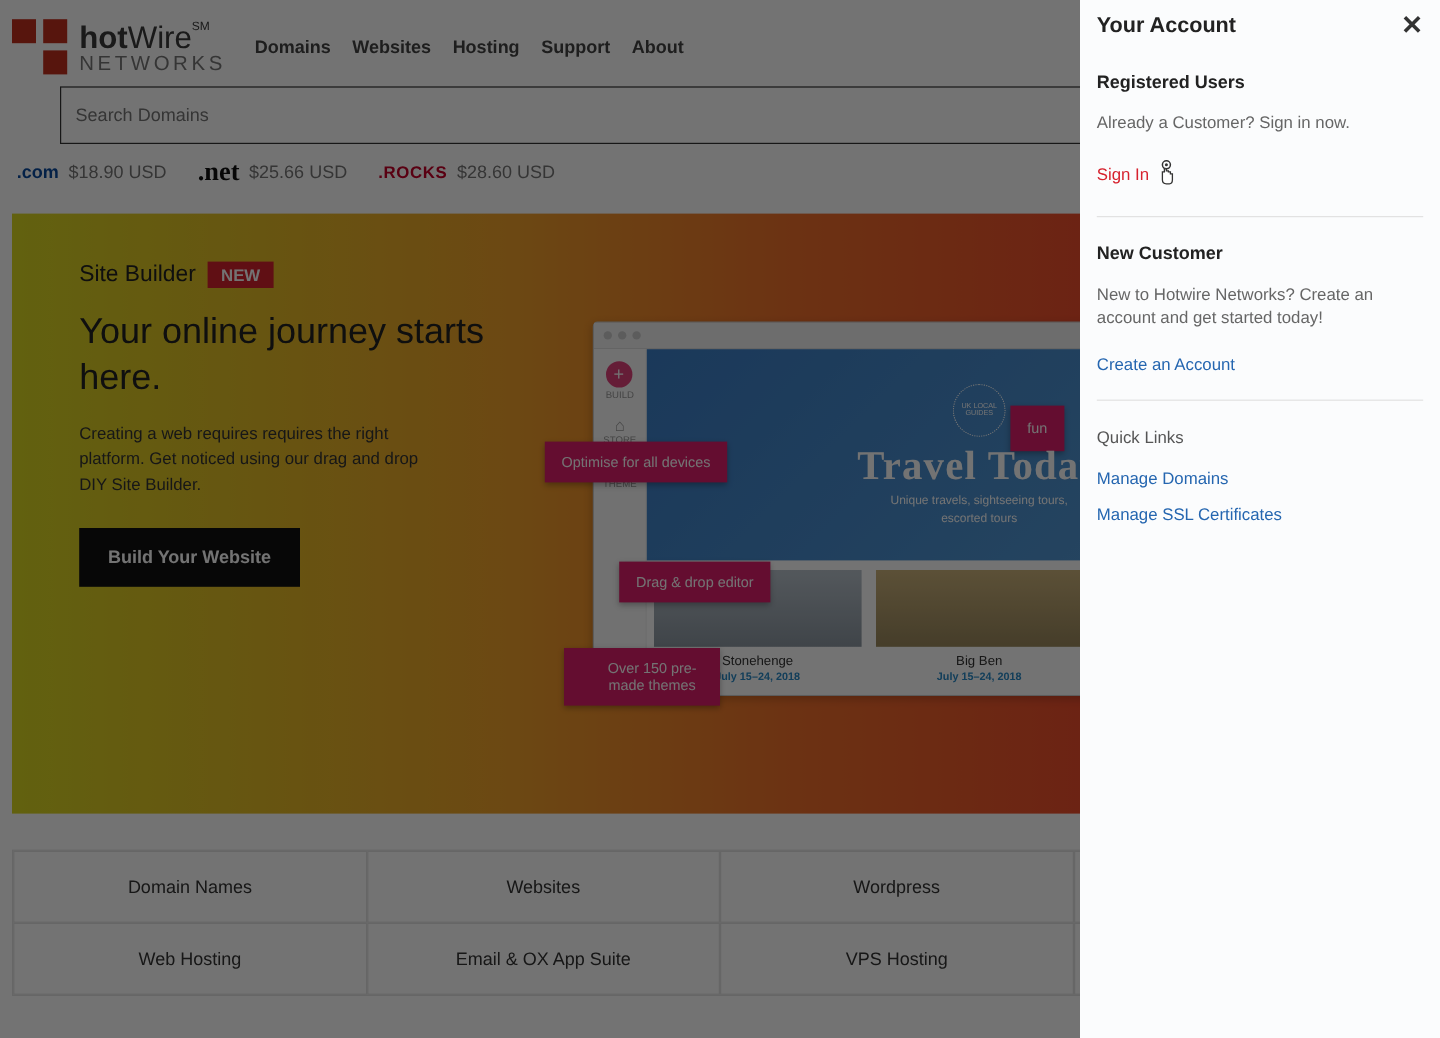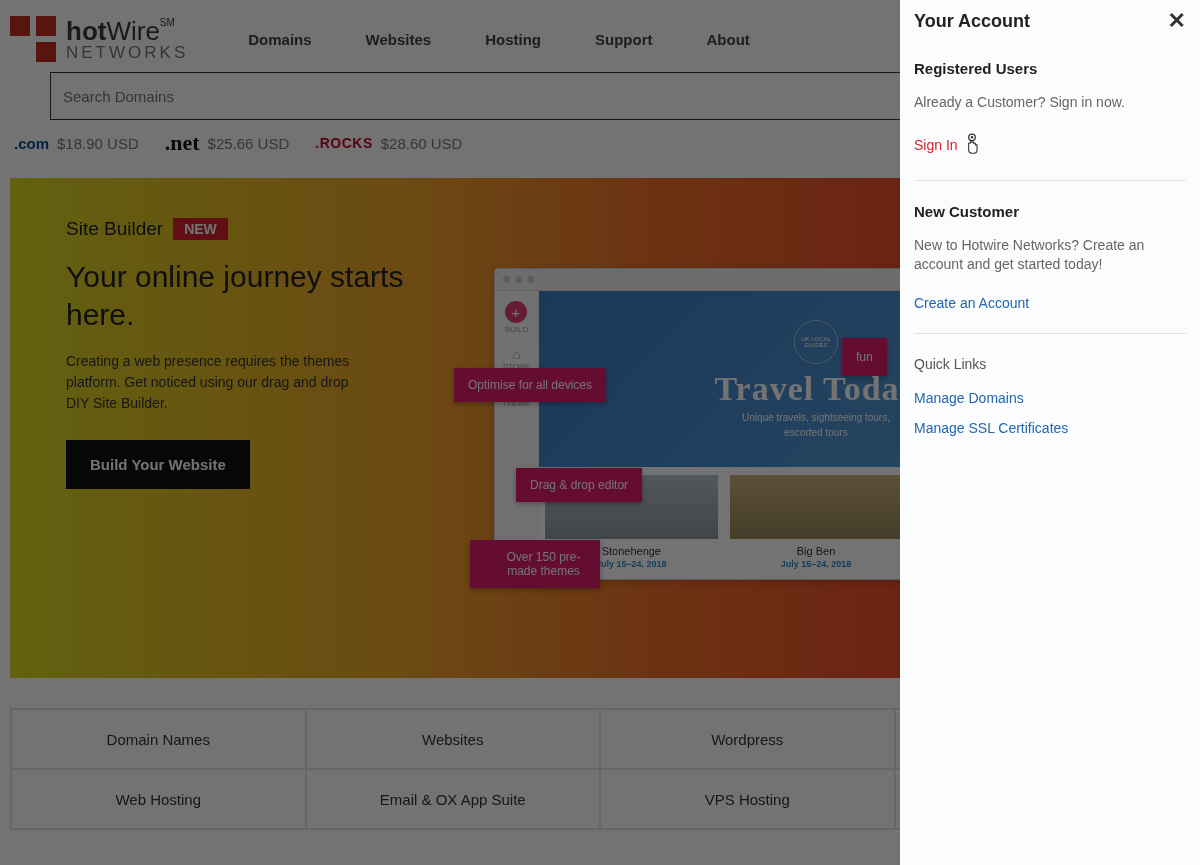--- a/index.html
+++ b/index.html
@@ -11,21 +11,21 @@
   .logo { display: flex; align-items: center; margin-right: 24px; }
   .logo-mark { display: grid; grid-template-columns: 20px 20px; grid-template-rows: 20px 20px; gap: 6px; margin-right: 10px; }
   .logo-mark div { background:#c2301d; }
   .logo-mark div:nth-child(3){ background:transparent; }
   .logo-text { line-height: 1; }
   .logo-text .brand { font-size: 26px; font-weight: 400; color:#3a3a3a; letter-spacing:0;}
   .logo-text .brand b{ font-weight:700;}
   .logo-text .sub { font-size: 17px; letter-spacing: 3px; color:#777; }
   .logo-text .sm { font-size:10px; vertical-align: top; }
   .nav { display: flex; gap: 18px; }
-  .nav a { color:#444; text-decoration:none; font-weight:600; font-size:15px;margin-left:36px; }
+  .nav a { color:#444; text-decoration:none; font-weight:600; font-size:15px; }
   
   .search-wrap { padding: 0 10px; margin-left: 40px; }
   .search-input { width: 100%; height: 48px; padding: 0 12px; font-size:15px; border:1px solid #333; background:#fff; }
   .tld-row { display:flex; gap:26px; padding:10px 14px 22px 14px; align-items:center;}
   .tld { display:flex; align-items:center; gap:8px; font-size:15px;}
   .tld .ext { font-weight:800; }
   .tld.com .ext { color:#0b4a9e; }
   .tld.net .ext { color:#111; font-size:22px; font-family: Georgia, serif;}
   .tld.rocks .ext { background:#fff; color:#c60029; font-weight:900; letter-spacing:0.5px; font-size:14px;}
   .tld .price { color:#777; }
@@ -132,21 +132,21 @@
     </div>
   </div>
 
   <div class="hero">
     <div class="hero-left">
       <div class="site-builder-line">
         <span class="site-builder-label">Site Builder</span>
         <span class="new-badge">NEW</span>
       </div>
       <h2 class="hero-title">Your online journey starts here.</h2>
-      <p class="hero-desc">Creating a web presence requires the themes platform. Get noticed using our drag and drop DIY Site Builder.</p>
+      <p class="hero-desc">Creating a web requires requires the right platform. Get noticed using our drag and drop DIY Site Builder.</p>
       <button class="hero-btn">Build Your Website</button>
     </div>
 
     <div class="hero-right">
       <div class="browser">
         <div class="browser-bar">
           <div class="dots">
               <span></span>
               <span></span>
               <span></span>

